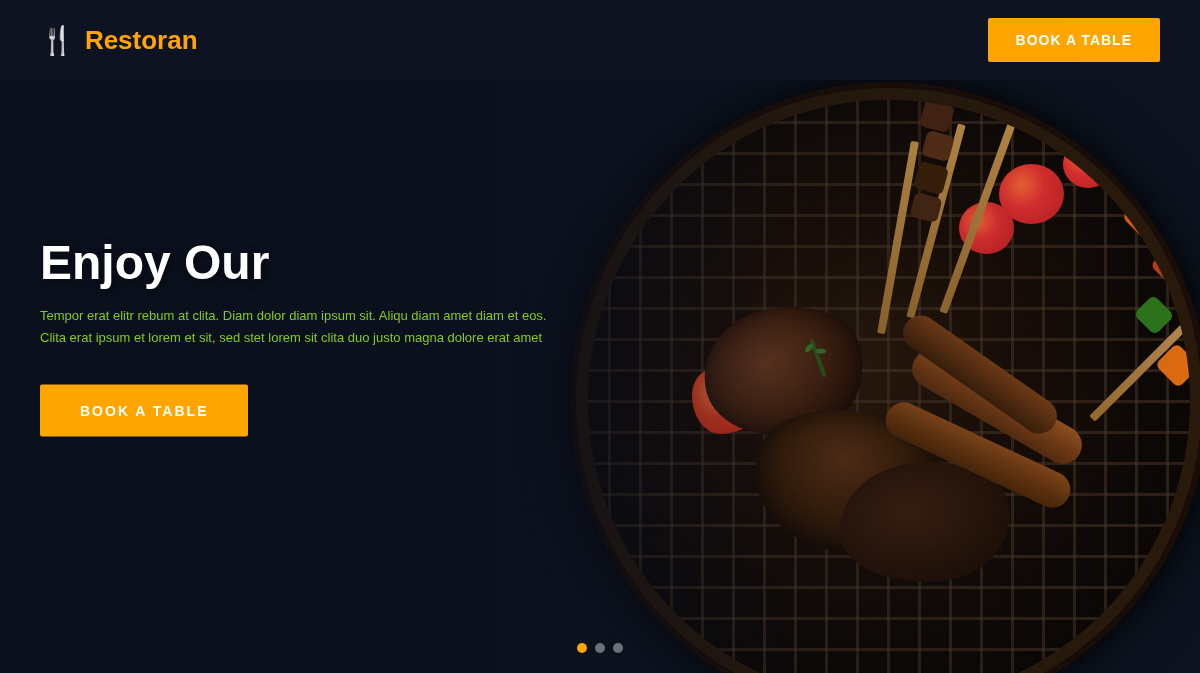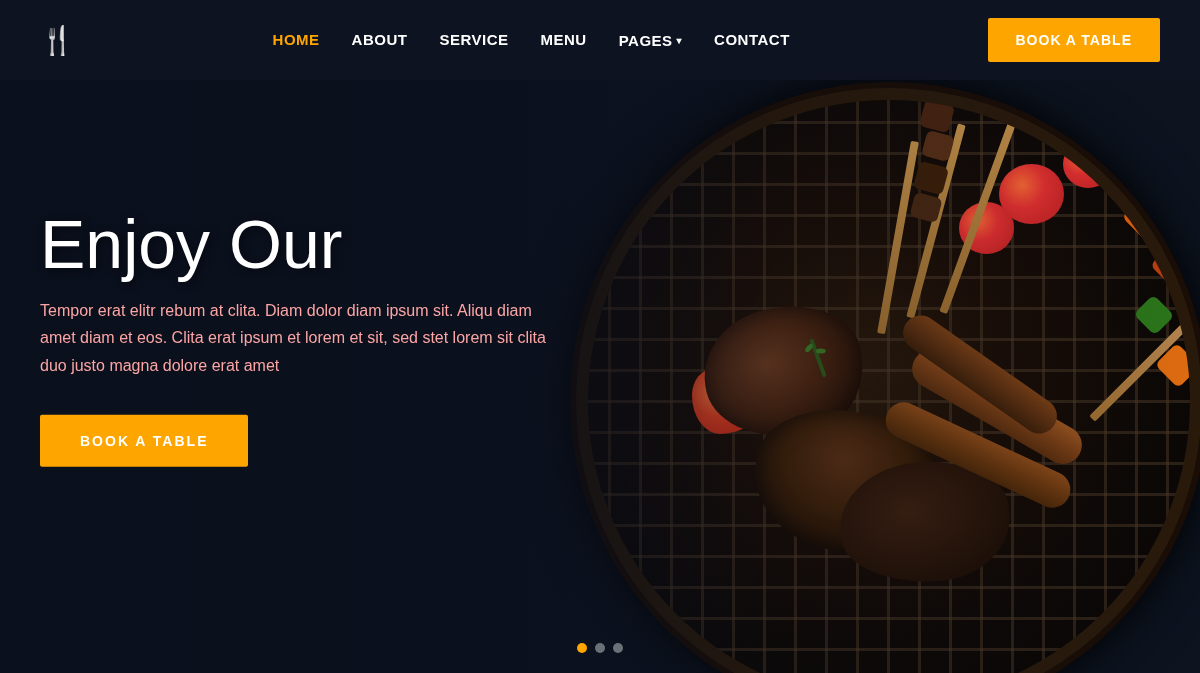--- a/index.html
+++ b/index.html
@@ -365,31 +365,31 @@
     .hero-content {
       position: absolute;
       top: 50%;
       left: 40px;
       transform: translateY(-50%);
       z-index: 10;
       max-width: 580px;
     }
 
     .hero-title {
-      font-size: 68px;
-      font-weight: 400;
+      font-size: 48px;
+      font-weight: 700;
       color: #ffffff;
       line-height: 1.1;
       margin-bottom: 16px;
       text-shadow: 2px 2px 8px rgba(0,0,0,0.5);
     }
 
     .hero-description {
-      font-size: 16px;
-      color: #fca5a5;
+      font-size: 13px;
+      color: #84cc16;
       line-height: 1.7;
       margin-bottom: 36px;
       max-width: 520px;
     }
 
     .hero-book-btn {
       background: #FFA500;
       color: #ffffff;
       border: none;
       padding: 18px 40px;
@@ -461,45 +461,23 @@
       <div class="veg-chunk veg4"></div>
     </div>
     <div class="grill-rim"></div>
   </div>
 
   <div class="hero-overlay"></div>
 
   <nav class="navbar">
     <a class="logo" href="#">
       <span class="logo-icon">🍴</span>
+      <span class="logo-text">Restoran</span>
     </a>
 
-    <ul class="nav-links">
-      <li>
-        <a href="#" class="active">HOME</a>
-      </li>
-      <li>
-        <a href="#">ABOUT</a>
-      </li>
-      <li>
-        <a href="#">SERVICE</a>
-      </li>
-      <li>
-        <a href="#">MENU</a>
-      </li>
-      <li>
-        <a href="#" class="pages-link">
-          <span>PAGES</span>
-          <span class="chevron-down">▾</span>
-        </a>
-      </li>
-      <li>
-        <a href="#">CONTACT</a>
-      </li>
-    </ul>
 
     <button class="book-btn">BOOK A TABLE</button>
   </nav>
 
   <div class="hero-content">
     <h1 class="hero-title">
       <span>Enjoy Our</span><br>
     </h1>
     <p class="hero-description">Tempor erat elitr rebum at clita. Diam dolor diam ipsum sit. Aliqu diam amet diam et eos. Clita erat ipsum et lorem et sit, sed stet lorem sit clita duo justo magna dolore erat amet</p>
     <button class="hero-book-btn">BOOK A TABLE</button>

